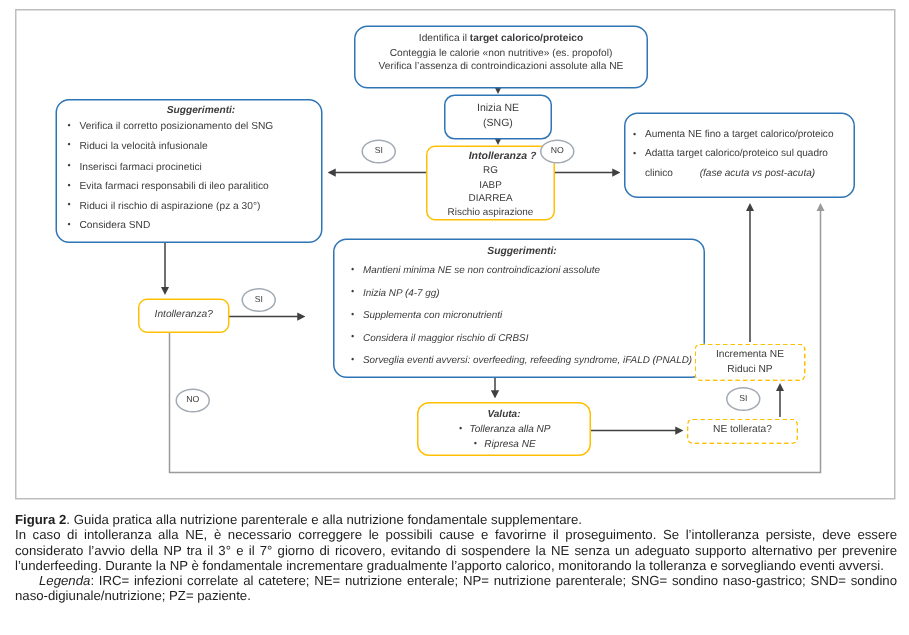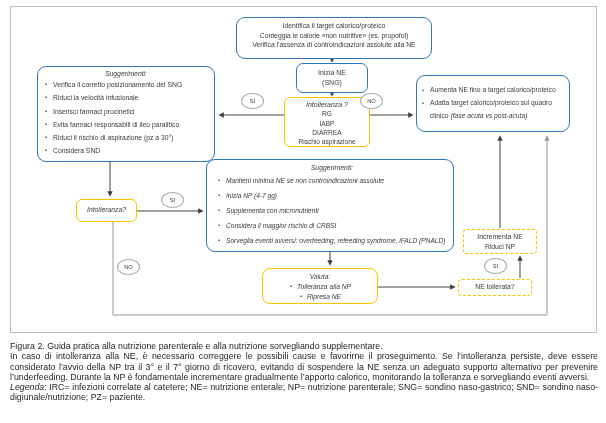--- a/index.html
+++ b/index.html
@@ -11,22 +11,22 @@
   #figure { position:absolute; inset:0; }
   #frame {
     position:absolute; left:10px; top:6px; width:587px; height:327px;
     border:1.5px solid #bdbdbd; background:#fff;
   }
   .box { position:absolute; background:#fff; }
   .blue  { border:1.5px solid #2e75b6; border-radius:9px; }
   .gold  { border:1.5px solid #ffc000; border-radius:6px; }
   .gold-dash { border:1.5px dashed #ffc000; border-radius:4px; }
   .center { text-align:center; }
-  .b { font-weight:normal; }
-  .i { font-style:italic; }
+  .b { font-weight:bold; }
+  .i { font-style:italic;margin-left:16px; }
 
   #top-box { left:236px; top:17px; width:196px; height:42px; font-size:6.8px; line-height:9.6px; padding-top:3px; }
   #inizia-box { left:296px; top:63px; width:72px; height:30px; font-size:7px; line-height:10px; padding-top:4px; border-radius:7px; }
   #intol1-box { left:284px; top:97px; width:86px; height:50px; font-size:6.6px; line-height:9.3px; padding-top:2px; }
   #intol1-box .t { font-size:7px; }
 
   #sugg1-box { left:37px; top:66px; width:178px; height:96px; font-size:6.8px; padding:3px 6px 0 6px; }
   #sugg1-box .t { margin-bottom:1px; }
   #sugg1-box li { line-height:13.3px; }
 
@@ -159,17 +159,17 @@
 
   <div id="netoll-box" class="box gold-dash center">NE tollerata?</div>
 
   <div id="si1" class="decision">SI</div>
   <div id="no1" class="decision">NO</div>
   <div id="si2" class="decision">SI</div>
   <div id="no2" class="decision">NO</div>
   <div id="si3" class="decision">SI</div>
 
   <div id="caption">
-    <div><span class="b">Figura 2</span><span>. Guida pratica alla nutrizione parenterale e alla nutrizione sorvegliando supplementare.</span></div>
+    <div><span class="b">Figura 2</span><span>. Guida pratica alla nutrizione parenterale e alla nutrizione fondamentale supplementare.</span></div>
     <div class="body">In caso di intolleranza alla NE, è necessario correggere le possibili cause e favorirne il proseguimento. Se l’intolleranza persiste, deve essere considerato l’avvio della NP tra il 3° e il 7° giorno di ricovero, evitando di sospendere la NE senza un adeguato supporto alternativo per prevenire l’underfeeding. Durante la NP è fondamentale incrementare gradualmente l’apporto calorico, monitorando la tolleranza e sorvegliando eventi avversi.</div>
     <div class="body"><span class="i">Legenda</span><span>: IRC= infezioni correlate al catetere; NE= nutrizione enterale; NP= nutrizione parenterale; SNG= sondino naso-gastrico; SND= sondino naso-digiunale/nutrizione; PZ= paziente.</span></div>
   </div>
 </div>
 
 </body></html>

